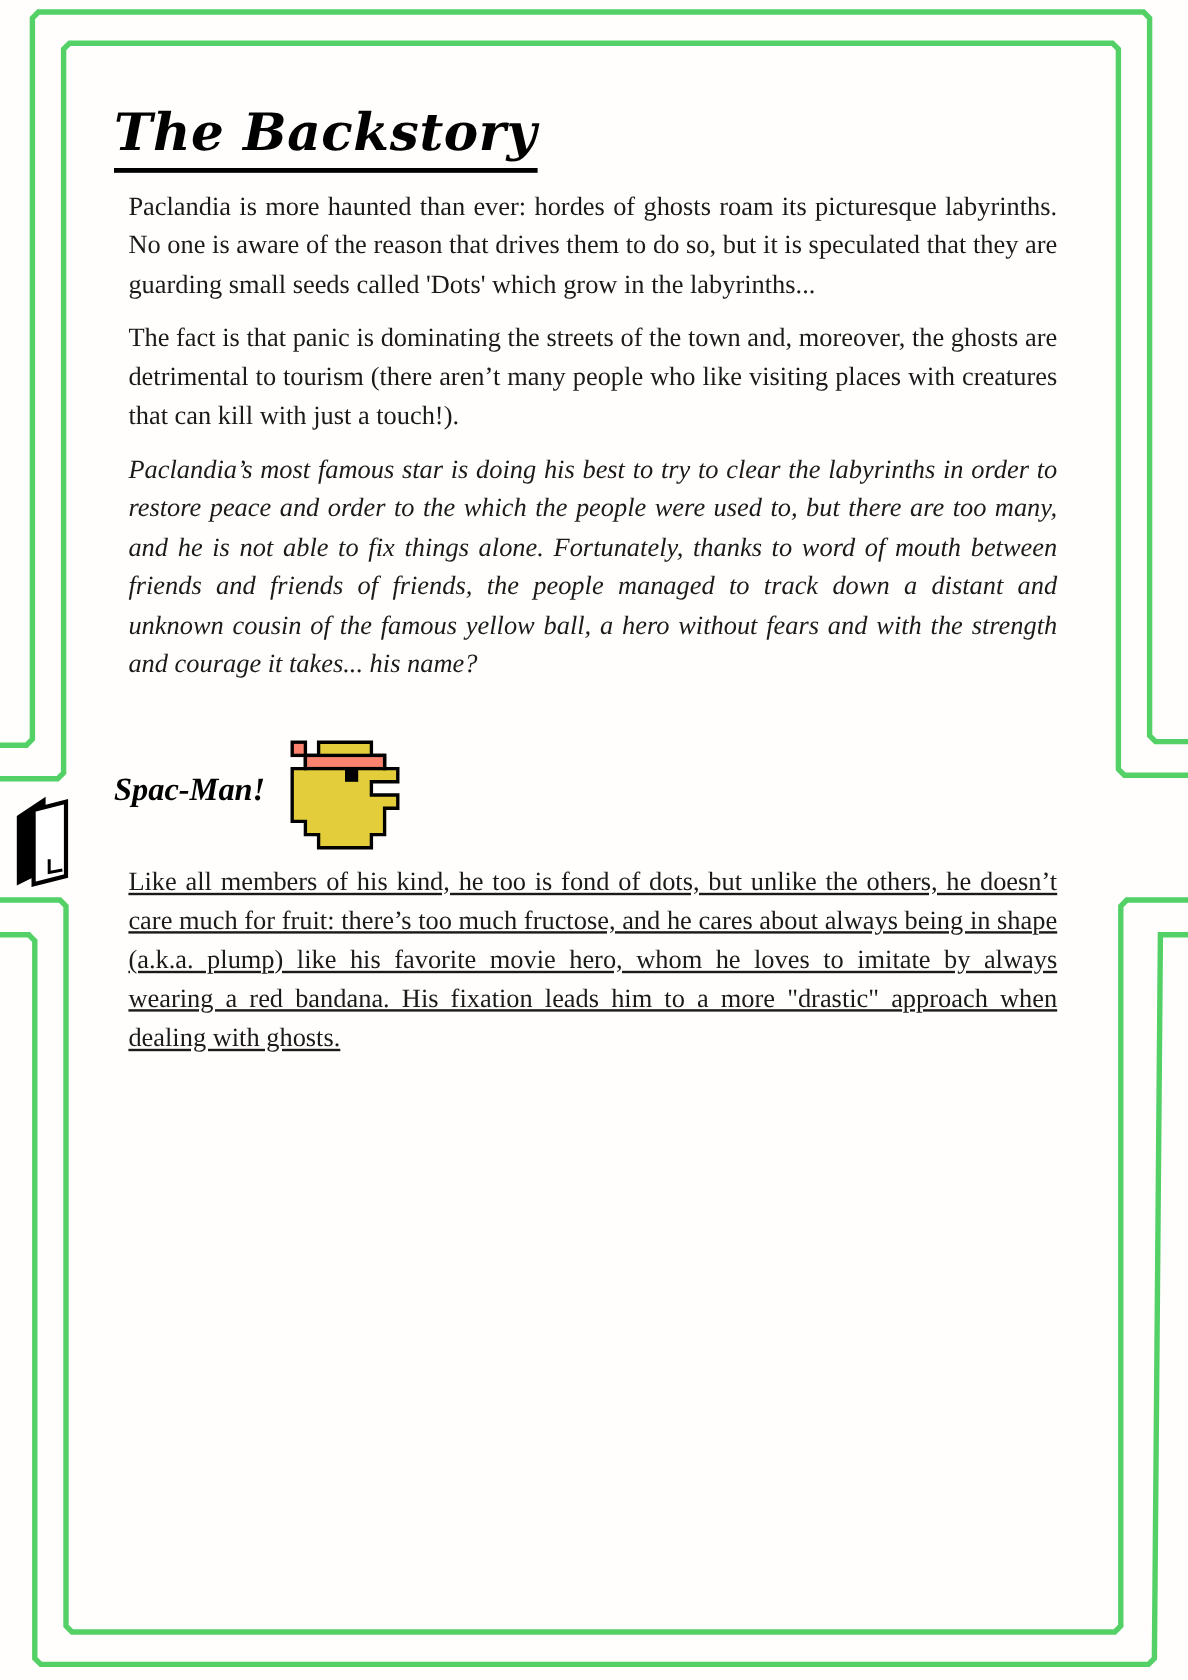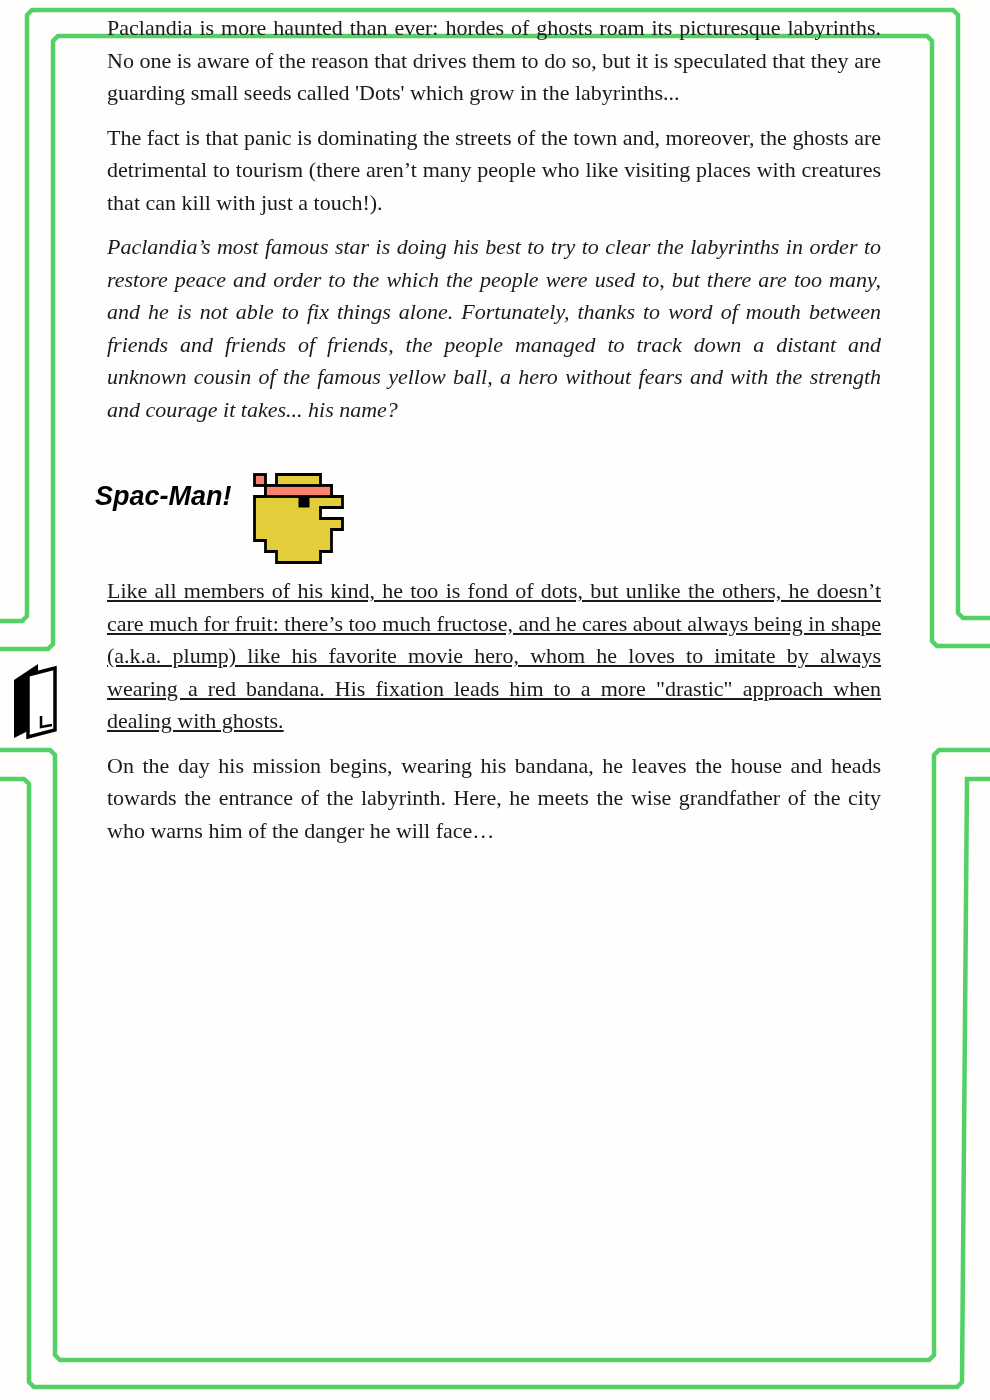--- a/index.html
+++ b/index.html
@@ -38,26 +38,26 @@
   .p1{margin-top:48px;}
   .p2{margin-top:33px;}
   .p3{margin-top:45px;font-style:italic;}
   .char-row{
     margin-top:43px;
     display:flex;
     align-items:flex-start;
     height:94px;
   }
   .character-name{
-    font-family:Liberation Sans, sans-serif;
+    font-family:Liberation Serif, serif;
     font-style:italic;
     font-weight:bold;
     font-size:27px;
     color:#000;
-    margin-top:12px;
+    margin-top:30px;
   }
   .sprite{margin-left:20px;margin-top:3px;}
   .p4{margin-top:45px;text-decoration:underline;}
   .p5{margin-top:33px;}
 </style>
 </head>
 <body>
 
 <div class="page">
 
@@ -69,36 +69,36 @@
   </svg>
 
   <svg class="book-icon" viewBox="0 0 52 80">
     <polygon points="6,20 30,4 30,66 6,78" fill="#000000"></polygon>
     <polygon points="20,15 47,8 47,70 20,77" fill="#ffffff" stroke="#000000" stroke-width="3.5"></polygon>
     <polyline points="33,56 33,67 44,65" fill="none" stroke="#000000" stroke-width="2.5"></polyline>
   </svg>
 
   <div class="content">
 
+    <h1 class="page-title"><span class="title-underline">The Backstory</span></h1>
 
     <p class="body p1">Paclandia is more haunted than ever: hordes of ghosts roam its picturesque labyrinths. No one is aware of the reason that drives them to do so, but it is speculated that they are guarding small seeds called 'Dots' which grow in the labyrinths...</p>
 
     <p class="body p2">The fact is that panic is dominating the streets of the town and, moreover, the ghosts are detrimental to tourism (there aren’t many people who like visiting places with creatures that can kill with just a touch!).</p>
 
     <p class="body p3">Paclandia’s most famous star is doing his best to try to clear the labyrinths in order to restore peace and order to the which the people were used to, but there are too many, and he is not able to fix things alone. Fortunately, thanks to word of mouth between friends and friends of friends, the people managed to track down a distant and unknown cousin of the famous yellow ball, a hero without fears and with the strength and courage it takes... his name?</p>
 
     <div class="char-row">
       <span class="character-name">Spac-Man!</span>
 
       <svg class="sprite" width="93" height="93" viewBox="-2.5 -2.5 93 93">
         <path stroke="#000000" stroke-width="2.8" stroke-linejoin="miter" d="M22,0 H66 V11 H77 V22 H88 V33 H66 V44 H88 V55 H77 V77 H66 V88 H22 V77 H11 V66 H0 V22 H11 V11 H22 Z" fill="#e3cd3b"></path>
         <rect x="11" y="11" width="66" height="11" stroke="#000000" stroke-width="2.8" fill="#f9836e"></rect>
         <rect x="0" y="0" width="11" height="11" stroke="#000000" stroke-width="2.8" fill="#f9836e"></rect>
         <rect x="44" y="22" width="11" height="11" fill="#000000"></rect>
       </svg>
     </div>
 
     <p class="body p4">Like all members of his kind, he too is fond of dots, but unlike the others, he doesn’t care much for fruit: there’s too much fructose, and he cares about always being in shape (a.k.a. plump) like his favorite movie hero, whom he loves to imitate by always wearing a red bandana. His fixation leads him to a more "drastic" approach when dealing with ghosts.</p>
 
-    <p class="body p5">On the day his mission begins, wearing his bandana, he leaves the house and heads towards the entrance of the labyrinth. Here, he meets the wise grandfather of the city who warns him of the danger he will face…</p>
 
   </div>
 </div>
 
 </body></html>

